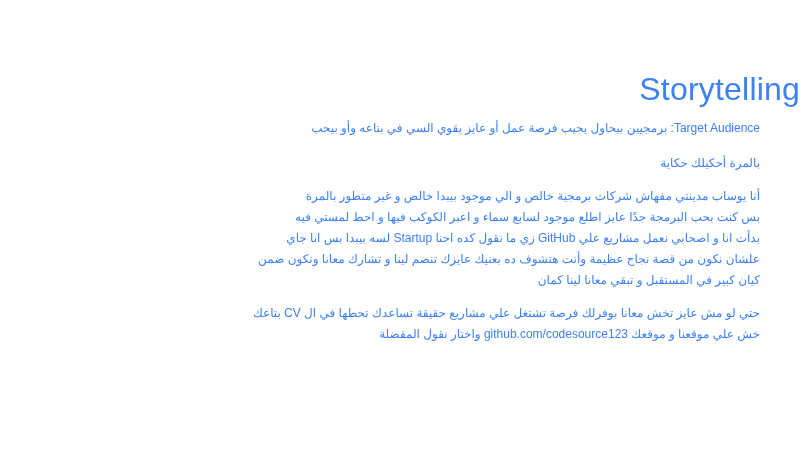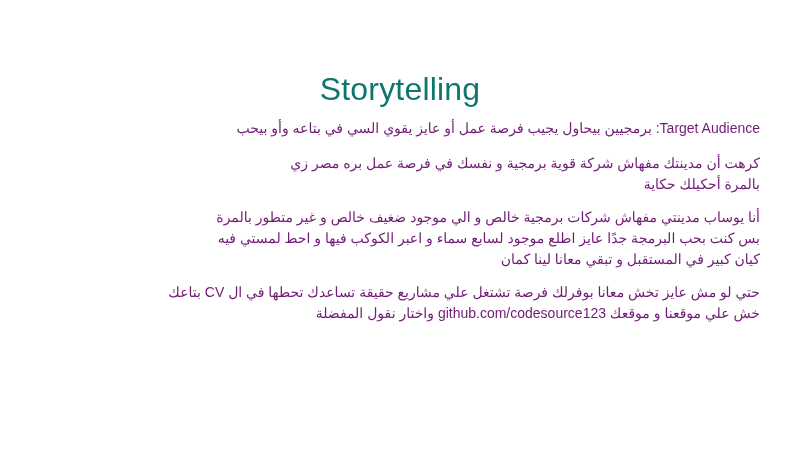--- a/index.html
+++ b/index.html
@@ -18,37 +18,37 @@
     position: relative;
     width: 800px;
     height: 460px;
     box-sizing: border-box;
   }
   .slide-title {
     position: absolute;
     top: 70px;
     left: 0;
     width: 800px;
-    text-align: center;
+    text-align: right;
     font-size: 32px;
     line-height: 38px;
     font-weight: 400;
-    color: #0f766e;
+    color: #3b82f6;
     letter-spacing: 0.2px;
   }
   .body-block {
     position: absolute;
     top: 118px;
     left: 40px;
     width: 720px;
     direction: rtl;
     text-align: right;
-    font-size: 14px;
+    font-size: 12px;
     line-height: 21px;
-    color: #701a75;
+    color: #3b82f6;
   }
   .para {
     margin: 0;
     padding: 0;
   }
   .para.audience {
     margin-bottom: 14px;
   }
   .para.group-1 {
     margin-bottom: 12px;
@@ -69,27 +69,28 @@
 
   <div class="slide-title">Storytelling</div>
 
   <div class="body-block">
 
     <p class="para audience">
       <span class="line">Target Audience: برمجيين بيحاول يجيب فرصة عمل أو عايز يقوي السي في بتاعه وأو بيحب</span>
     </p>
 
     <p class="para group-1">
-      <span class="line">كرهت أن مدينتك مفهاش شركة قوية برمجية و نفسك في فرصة عمل بره مصر زي</span>
       <span class="line">بالمرة أحكيلك حكاية</span>
     </p>
 
     <p class="para group-1">
-      <span class="line">أنا يوساب مدينتي مفهاش شركات برمجية خالص و الي موجود ضغيف خالص و غير متطور بالمرة</span>
+      <span class="line">أنا يوساب مدينتي مفهاش شركات برمجية خالص و الي موجود بيبدا خالص و غير متطور بالمرة</span>
       <span class="line">بس كنت بحب البرمجة جدًا عايز اطلع موجود لسابع سماء و اعبر الكوكب فيها و احط لمستي فيه</span>
+      <span class="line">بدأت انا و اصحابي نعمل مشاريع علي GitHub زي ما نقول كده احنا Startup لسه بيبدا بس انا جاي</span>
+      <span class="line">علشان نكون من قصة نجاح عظيمة وأنت هتشوف ده بعنيك عايزك تنضم لينا و تشارك معانا وتكون ضمن</span>
       <span class="line">كيان كبير في المستقبل و تبقي معانا لينا كمان</span>
     </p>
 
     <p class="para group-2">
       <span class="line">حتي لو مش عايز تخش معانا بوفرلك فرصة تشتغل علي مشاريع حقيقة تساعدك تحطها في ال CV بتاعك</span>
       <span class="line">خش علي موقعنا و موقعك github.com/codesource123 واختار نقول المفضلة</span>
     </p>
 
   </div>
 

